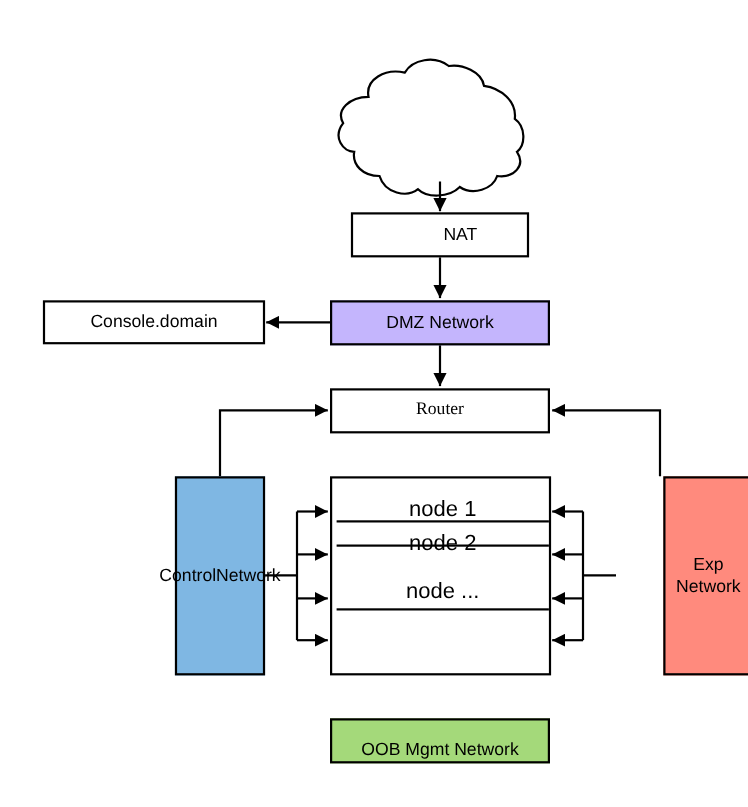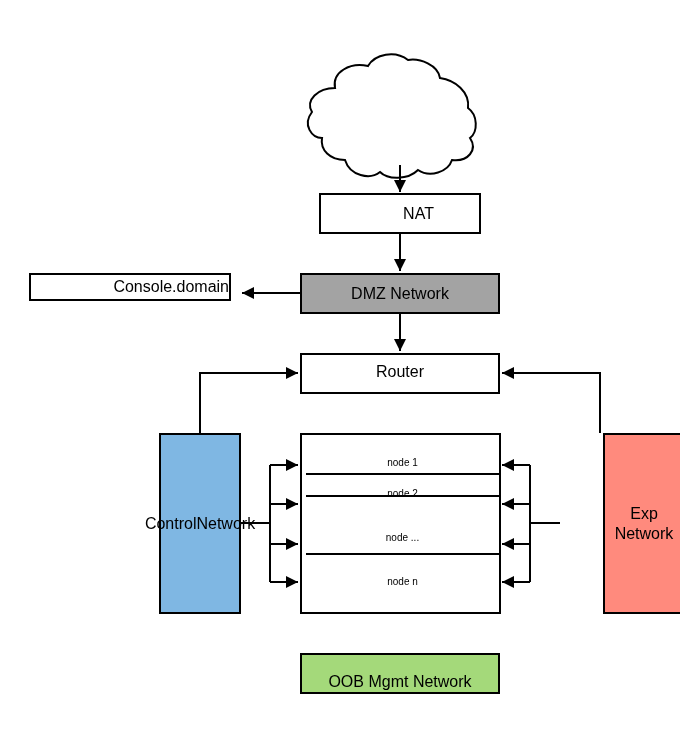--- a/index.html
+++ b/index.html
@@ -1,19 +1,19 @@
 <!DOCTYPE html>
 <html><head>
   <meta charset="utf-8">
   <style>
     html, body { margin: 0; padding: 0; background: #ffffff; }
     body { width: 680px; height: 734px; position: relative; overflow: hidden; font-family: "Liberation Sans", sans-serif; }
     svg { position: absolute; left: 0; top: 0; }
     .box { position: absolute; box-sizing: border-box; border: 2px solid #000; display: flex; align-items: center; justify-content: center; text-align: center; font-size: 16px; color: #000; line-height: 20px; }
-    .node { position: absolute; left: 4px; right: 0; box-sizing: border-box; display: flex; align-items: center; justify-content: center; font-size: 10px; }
+    .node { position: absolute; left: 4px; right: 0; box-sizing: border-box; display: flex; align-items: center; justify-content: center; font-size: 20px; }
   </style>
 </head>
 <body>
 
 <svg width="680" height="734">
   <defs>
     <marker id="arr" viewBox="0 0 10 10" refX="10" refY="5" markerWidth="6" markerHeight="6" orient="auto">
       <path d="M0,0 L10,5 L0,10 z" fill="#000"></path>
     </marker>
   </defs>
@@ -39,30 +39,30 @@
   <line x1="530" y1="465" x2="502" y2="465" stroke="#000" stroke-width="2" marker-end="url(#arr)"></line>
   <line x1="530" y1="504" x2="502" y2="504" stroke="#000" stroke-width="2" marker-end="url(#arr)"></line>
   <line x1="530" y1="544" x2="502" y2="544" stroke="#000" stroke-width="2" marker-end="url(#arr)"></line>
   <line x1="530" y1="582" x2="502" y2="582" stroke="#000" stroke-width="2" marker-end="url(#arr)"></line>
 </svg>
 
 <div class="box" style="left:319px;top:193px;width:162px;height:41px;background:#fff;padding-left:37px;">
   <span>NAT</span>
 </div>
 
-<div class="box" style="left:300px;top:273px;width:200px;height:41px;background:#a3a3a3;">
+<div class="box" style="left:300px;top:273px;width:200px;height:41px;background:#c4b5fd;">
   <span>DMZ Network</span>
 </div>
 
-<div class="box" style="left:29px;top:273px;width:202px;height:28px;background:#fff;justify-content:flex-end;">
+<div class="box" style="left:39px;top:273px;width:202px;height:40px;background:#fff;">
   <span>Console.domain</span>
 </div>
 
 <div class="box" style="left:300px;top:353px;width:200px;height:41px;background:#fff;">
-  <span style="margin-top:-4px;">Router</span>
+  <span style="margin-top:-4px;font-family:Liberation Serif, serif;">Router</span>
 </div>
 
 <div class="box" style="left:159px;top:433px;width:82px;height:181px;background:#7fb7e3;">
   <span>Control</span>
   <span>Network</span>
 </div>
 
 <div class="box" style="left:559px;top:433px;width:82px;height:181px;background:#ff8a7d;flex-direction:column;margin-left:44px;">
   <span>Exp</span>
   <span>Network</span>
@@ -71,20 +71,17 @@
 <div class="box" style="left:300px;top:433px;width:201px;height:181px;background:#fff;display:block;">
   <div class="node" style="top:0;height:40px;border-bottom:2px solid #000;padding-top:18px;">
     <span>node 1</span>
   </div>
   <div class="node" style="top:40px;height:22px;border-bottom:2px solid #000;padding-top:18px;">
     <span>node 2</span>
   </div>
   <div class="node" style="top:80px;height:40px;border-bottom:2px solid #000;padding-top:7px;">
     <span>node ...</span>
   </div>
-  <div class="node" style="top:120px;height:57px;padding-bottom:4px;">
-    <span>node n</span>
-  </div>
 </div>
 
 <div class="box" style="left:300px;top:653px;width:200px;height:41px;background:#a4d97a;align-items:flex-end;">
   <span>OOB Mgmt Network</span>
 </div>
 
 </body></html>

